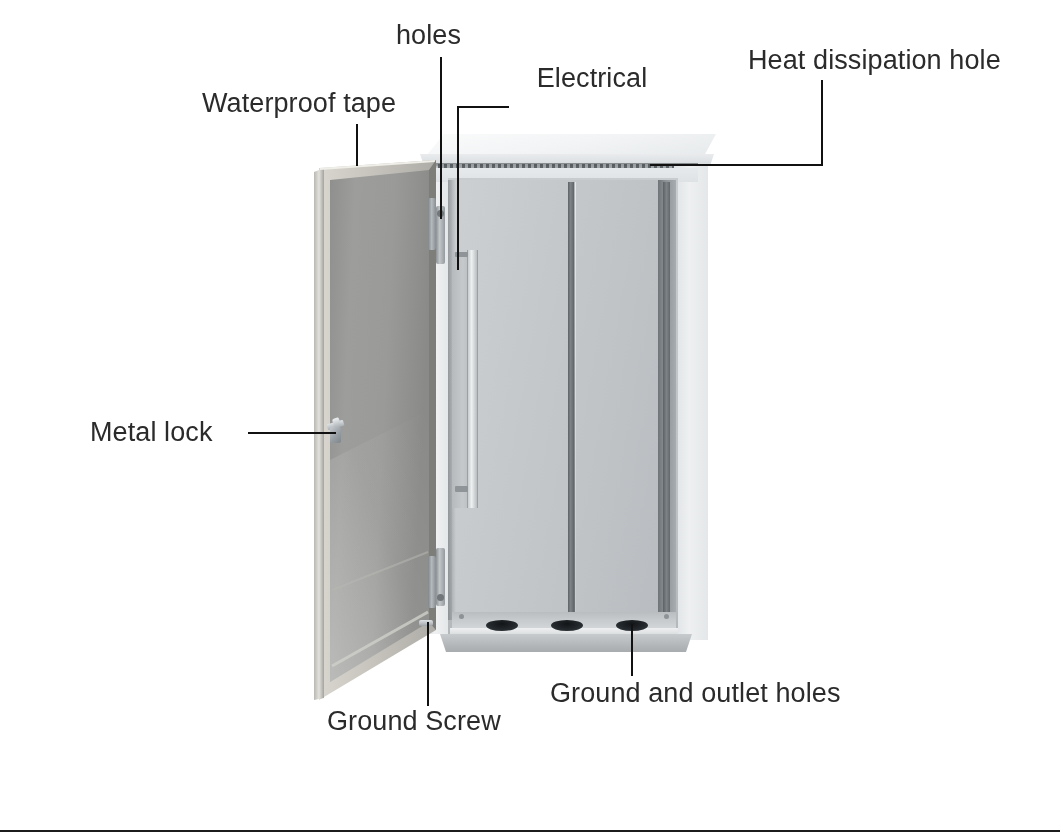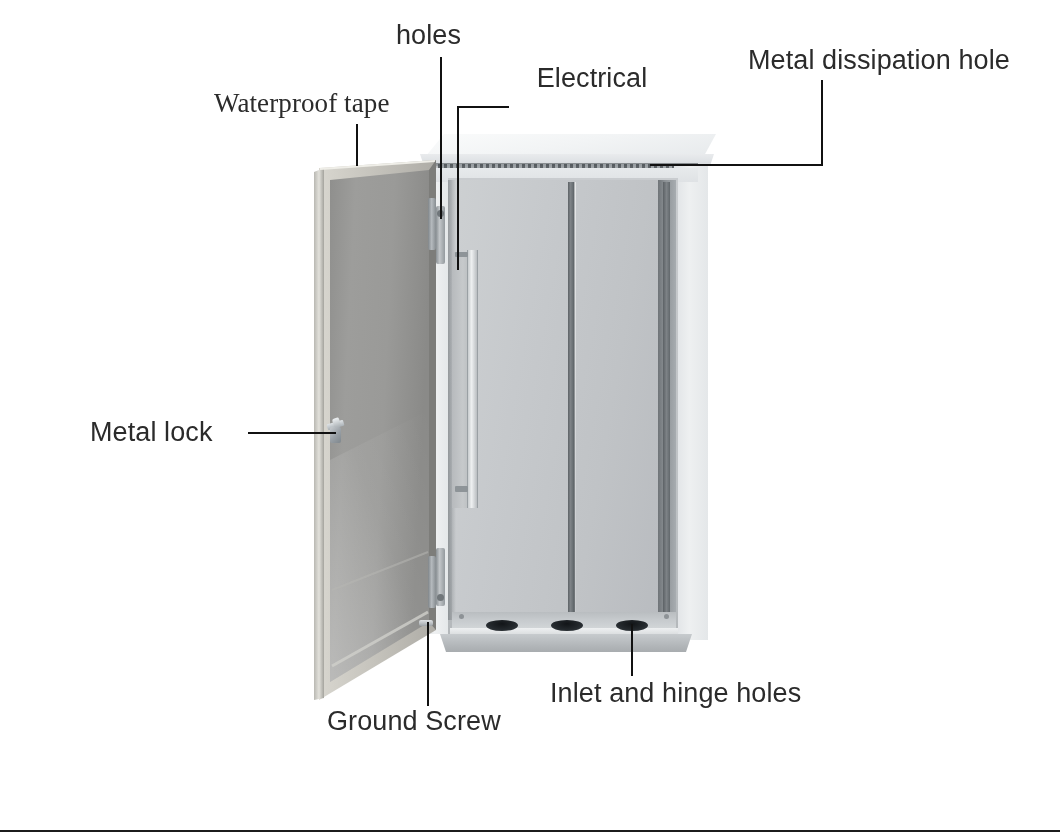--- a/index.html
+++ b/index.html
@@ -305,27 +305,27 @@
   <div class="leader h" style="left:650px;top:164px;width:173px;"></div>
 
   <div class="leader h" style="left:248px;top:432px;width:88px;"></div>
 
   <div class="leader v" style="left:427px;top:622px;height:84px;"></div>
 
   <div class="leader v" style="left:631px;top:624px;height:52px;"></div>
 
   <div class="label" style="left:396px;top:20px;">holes</div>
 
-  <div class="label" style="left:214px;top:88px;font-family:Liberation Serif, serif;">Waterproof tape</div>
+  <div class="label" style="left:202px;top:88px;">Waterproof tape</div>
 
   <div class="label two-line" style="left:512px;top:63px;width:160px;text-align:center;">
     <span style="display:block;">Electrical</span>
   </div>
 
-  <div class="label" style="left:748px;top:45px;">Metal dissipation hole</div>
+  <div class="label" style="left:748px;top:45px;">Heat dissipation hole</div>
 
   <div class="label" style="left:327px;top:706px;">Ground Screw</div>
 
   <div class="label" style="left:90px;top:417px;">Metal lock</div>
 
-  <div class="label" style="left:550px;top:678px;">Inlet and hinge holes</div>
+  <div class="label" style="left:550px;top:678px;">Ground and outlet holes</div>
 
 </div>
 
 </body></html>

